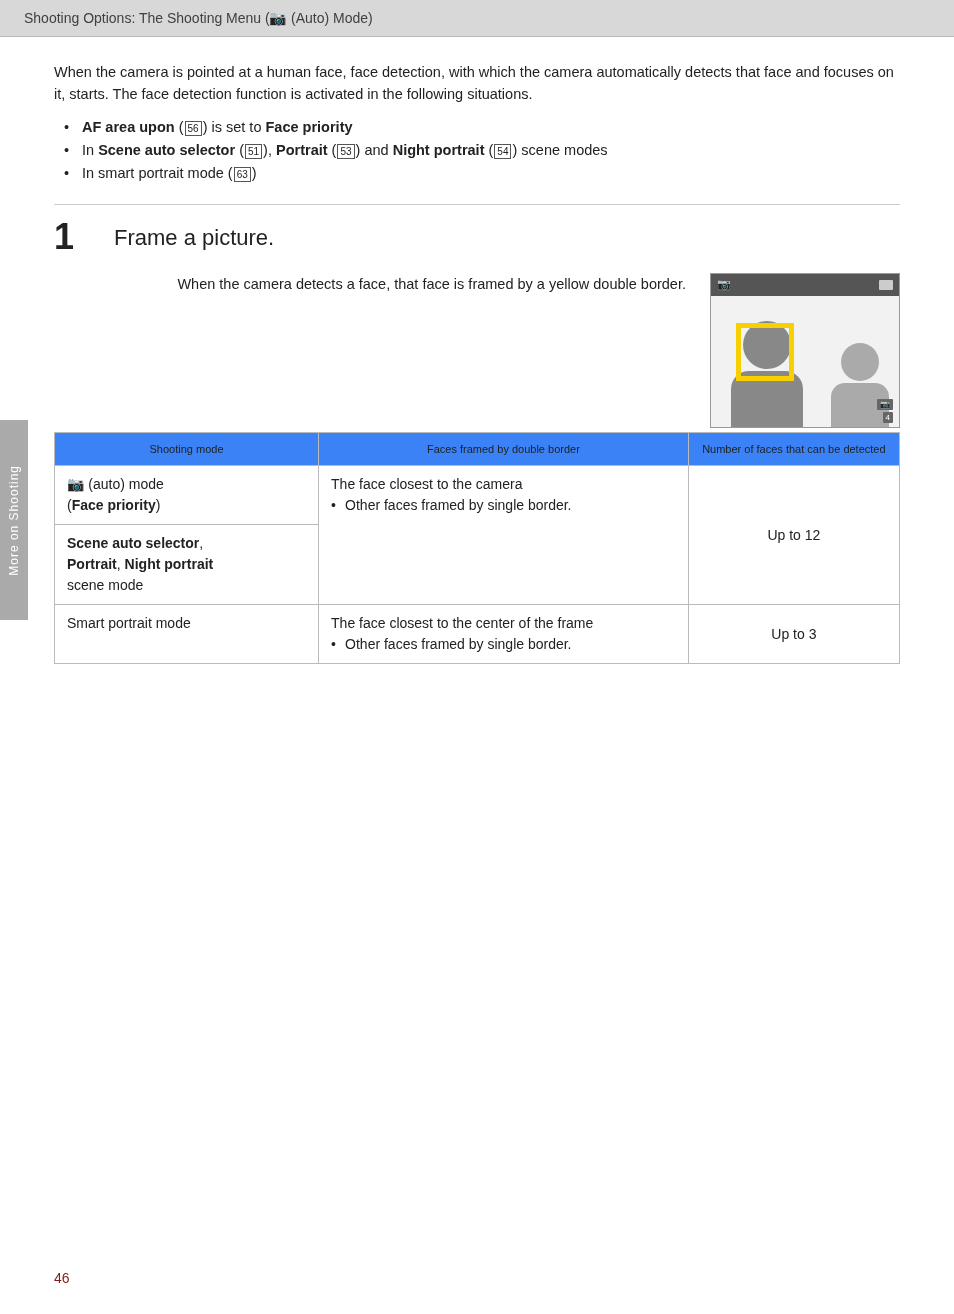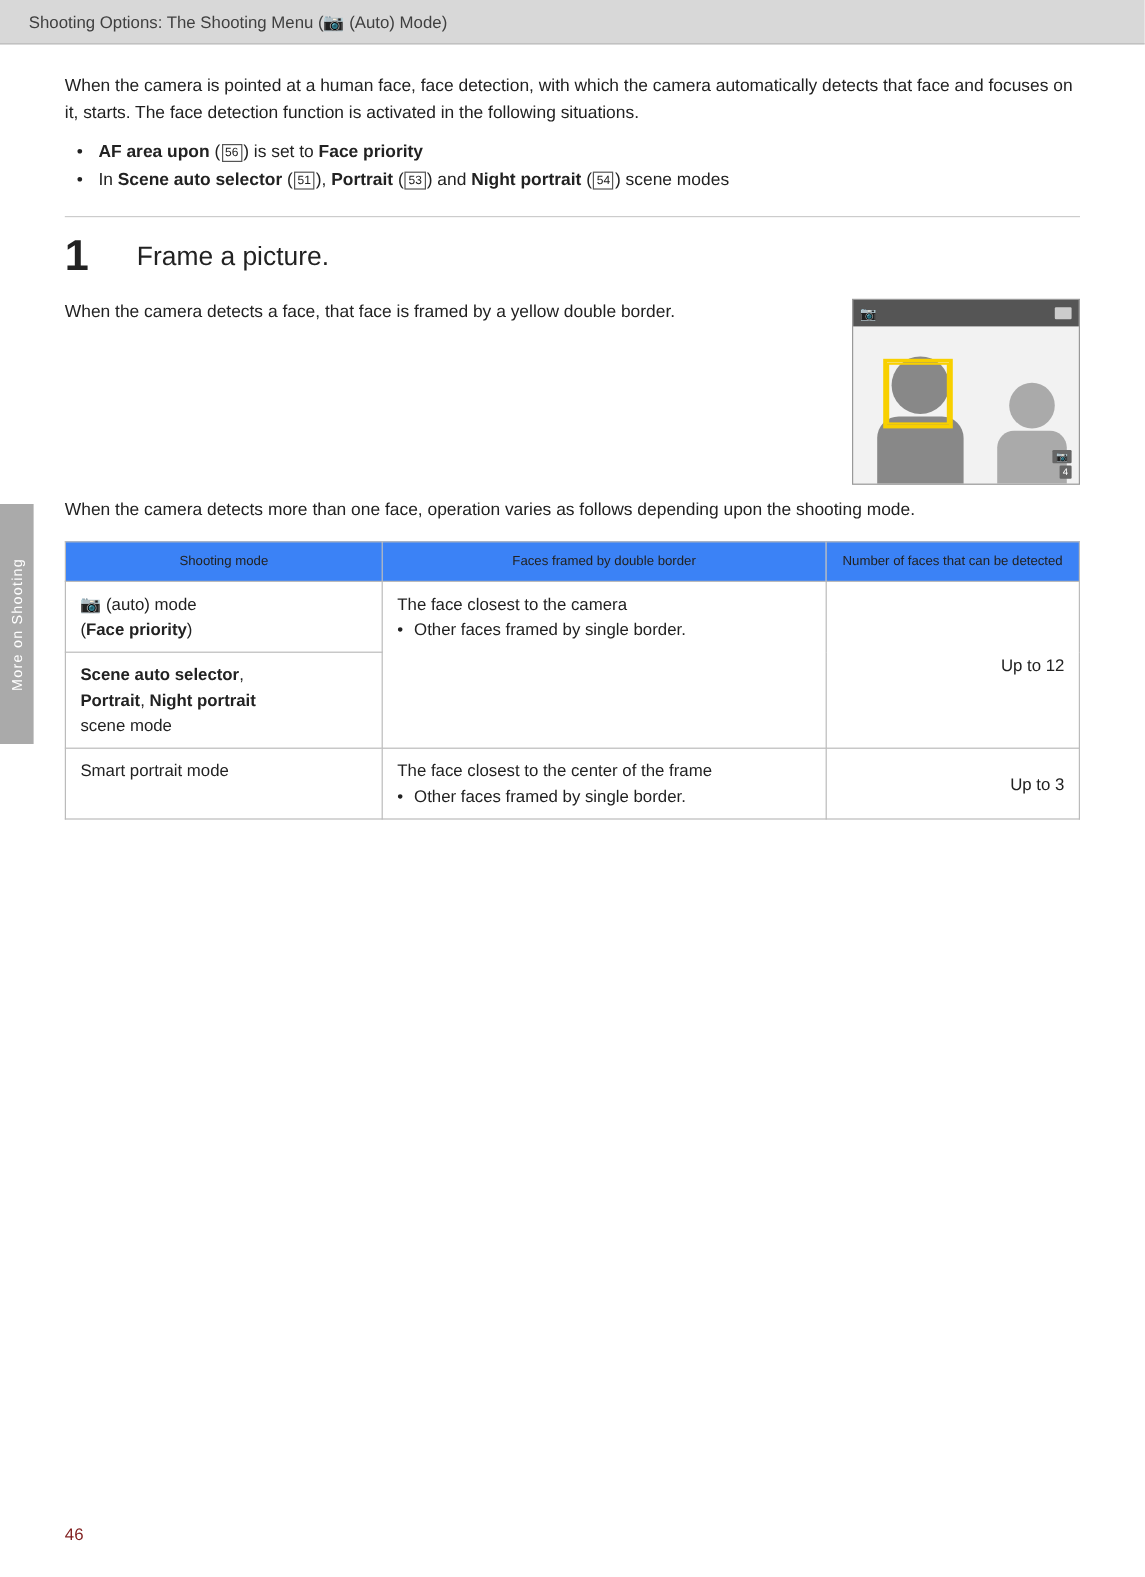--- a/index.html
+++ b/index.html
@@ -110,20 +110,21 @@
       margin-top: 14px;
       display: flex;
       gap: 24px;
       align-items: flex-start;
     }
 
     .step-text {
       font-size: 14.5px;
       line-height: 1.55;
       flex: 1;
+      text-align: right;
     }
 
     
     .viewfinder {
       width: 190px;
       min-width: 190px;
       height: 155px;
       background: #f2f2f2;
       border: 1.5px solid #999;
       position: relative;
@@ -267,21 +268,21 @@
       font-size: 11px;
     }
     .detection-table td.col-mode {
       width: 200px;
     }
     .detection-table td.col-faces {
       width: 280px;
     }
     .detection-table td.col-num {
       width: 160px;
-      text-align: right;
+      text-align: center;
       vertical-align: middle;
     }
 
     
     .rowspan-cell {
       vertical-align: middle;
     }
 
     
     .page-number {
@@ -344,20 +345,23 @@
       (<span class="ref-box">56</span>) is set to <b>Face priority</b>
     </li>
     <li>
       In <b>Scene auto selector</b>
       (<span class="ref-box">51</span>),
       <b>Portrait</b>
       (<span class="ref-box">53</span>) and
       <b>Night portrait</b>
       (<span class="ref-box">54</span>) scene modes
     </li>
+    <li>
+      In smart portrait mode (<span class="ref-box">63</span>)
+    </li>
   </ul>
 
   <div class="step-divider"></div>
 
   <div class="step-row">
     <div class="step-number">1</div>
     <div class="step-title">Frame a picture.</div>
   </div>
 
   <div class="step-body">
@@ -387,21 +391,20 @@
         <div class="face-frame"></div>
 
         <div class="vf-bottom-right">
           <div class="vf-br-icon">📷</div>
           <div class="vf-br-icon">4</div>
         </div>
       </div>
     </div>
   </div>
 
-  <div class="operation-text">When the camera detects more than one face, operation varies as follows depending upon the shooting mode.</div>
 
   <table class="detection-table">
     <thead>
       <tr>
         <th>Shooting mode</th>
         <th>Faces framed by double border</th>
         <th>Number of faces that can be detected</th>
       </tr>
     </thead>
     <tbody>

